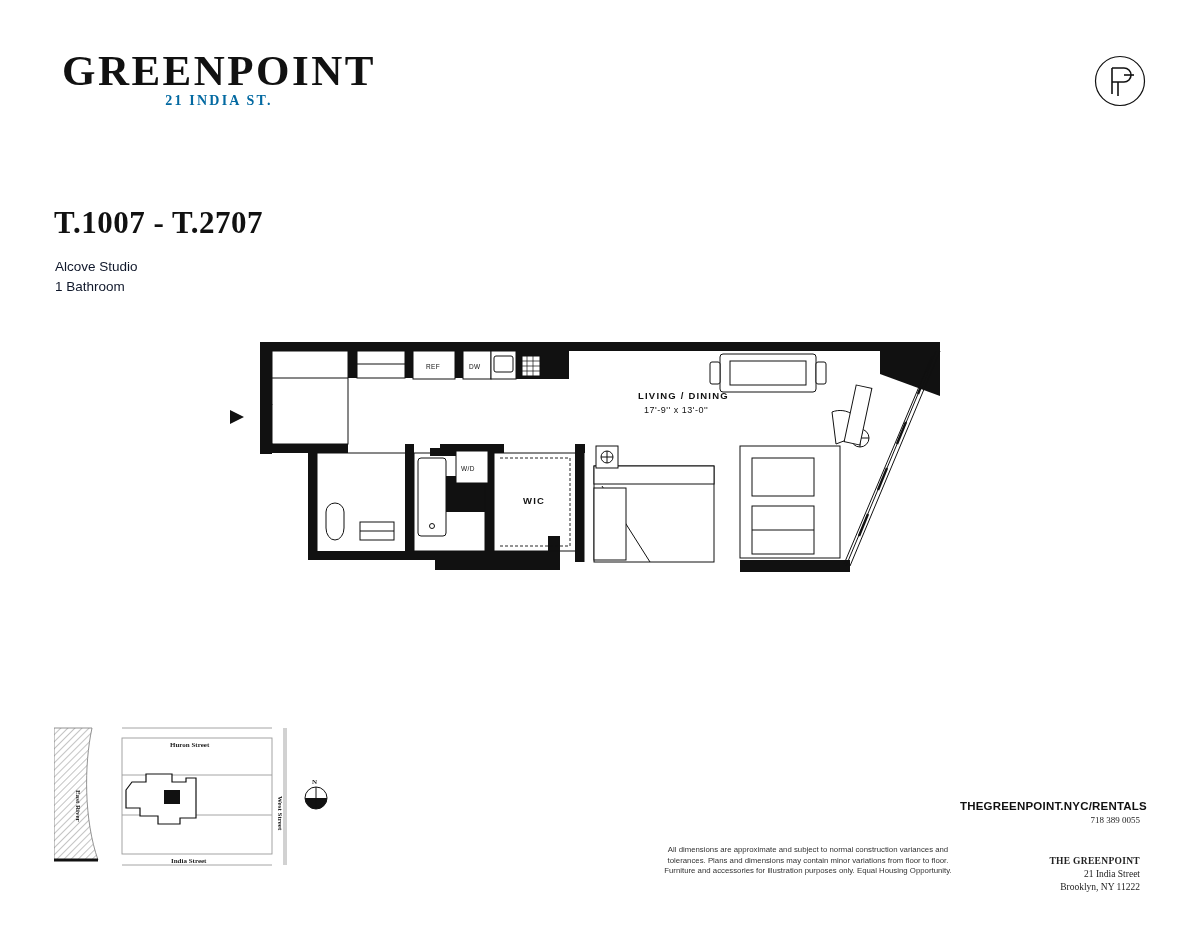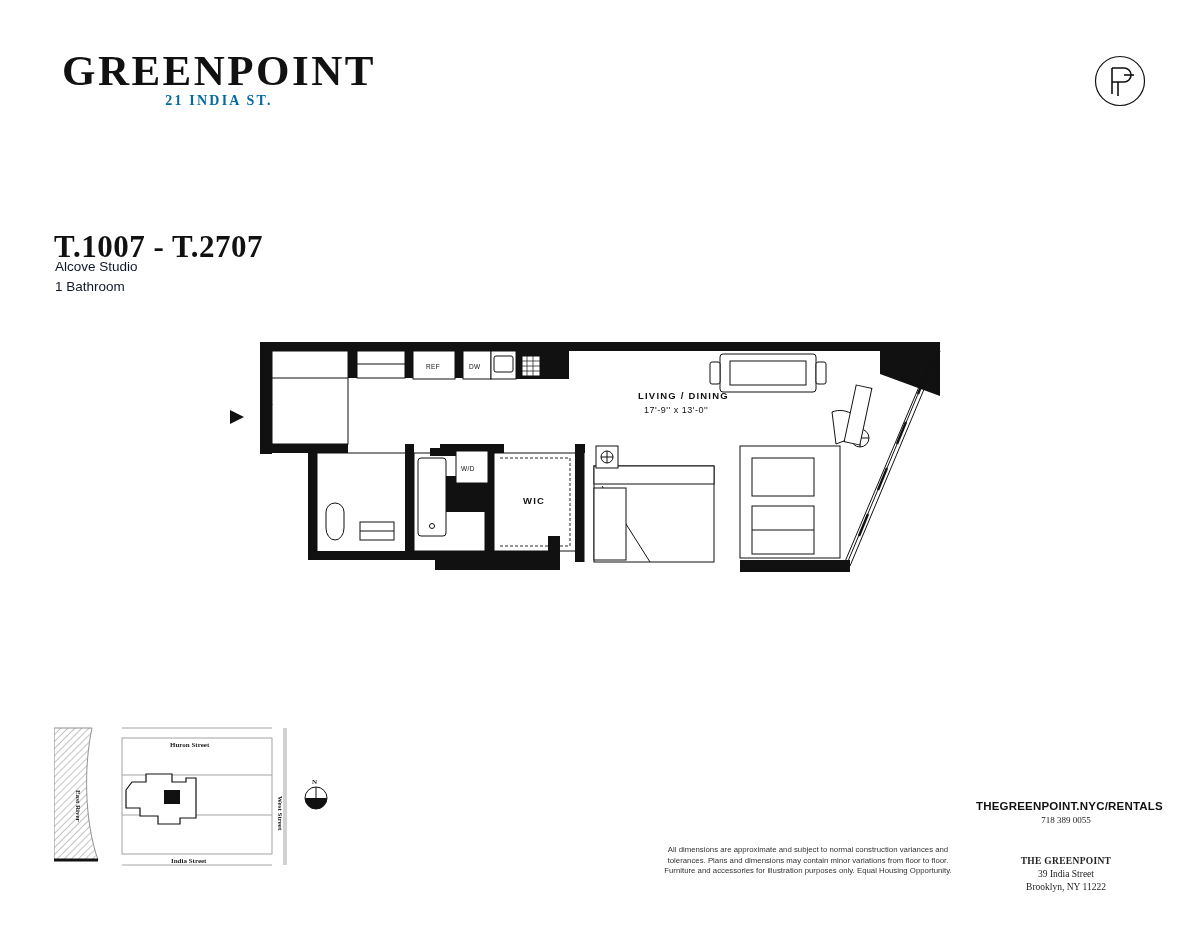--- a/index.html
+++ b/index.html
@@ -59,21 +59,20 @@
   
   #unit-title {
     position: absolute;
     left: 54px;
     top: 205px;
     font-family: "Liberation Serif", serif;
     font-size: 31px;
     font-weight: 700;
     letter-spacing: 0.5px;
     color: #111;
-    margin-top: 24px;
   }
   #unit-desc {
     position: absolute;
     left: 55px;
     top: 257px;
     font-size: 13.5px;
     line-height: 20px;
     color: #0f172a;
   }
 
@@ -118,24 +117,24 @@
   .km-street {
     font-family: "Liberation Serif", serif;
     font-size: 7px;
     fill: #222;
     font-weight: 700;
   }
 
   
   #footer-right {
     position: absolute;
-    right: 44px;
+    right: 60px;
     top: 800px;
     width: 180px;
-    text-align: center;
+    text-align: right;
   }
   #footer-url {
     font-size: 11.5px;
     font-weight: 700;
     letter-spacing: 0.2px;
     color: #111;
   }
   #footer-phone {
     font-family: Liberation Serif, serif;
     font-size: 9px;
@@ -369,18 +368,18 @@
   <text class="km-street" x="224" y="76" transform="rotate(90 224 76)">West Street</text>
   <text class="km-street" x="22" y="70" transform="rotate(90 22 70)">East River</text>
 </svg>
 </div>
 
 <div id="footer-right">
   <div id="footer-url">THEGREENPOINT.NYC/RENTALS</div>
   <div id="footer-phone">718 389 0055</div>
   <div id="footer-addr">
     <div class="bold">THE GREENPOINT</div>
-    <div>39 India Street</div>
+    <div>21 India Street</div>
     <div>Brooklyn, NY 11222</div>
   </div>
 </div>
 
 <div id="disclaimer">All dimensions are approximate and subject to normal construction variances and tolerances. Plans and dimensions may contain minor variations from floor to floor. Furniture and accessories for illustration purposes only. Equal Housing Opportunity.</div>
 
 </body></html>

